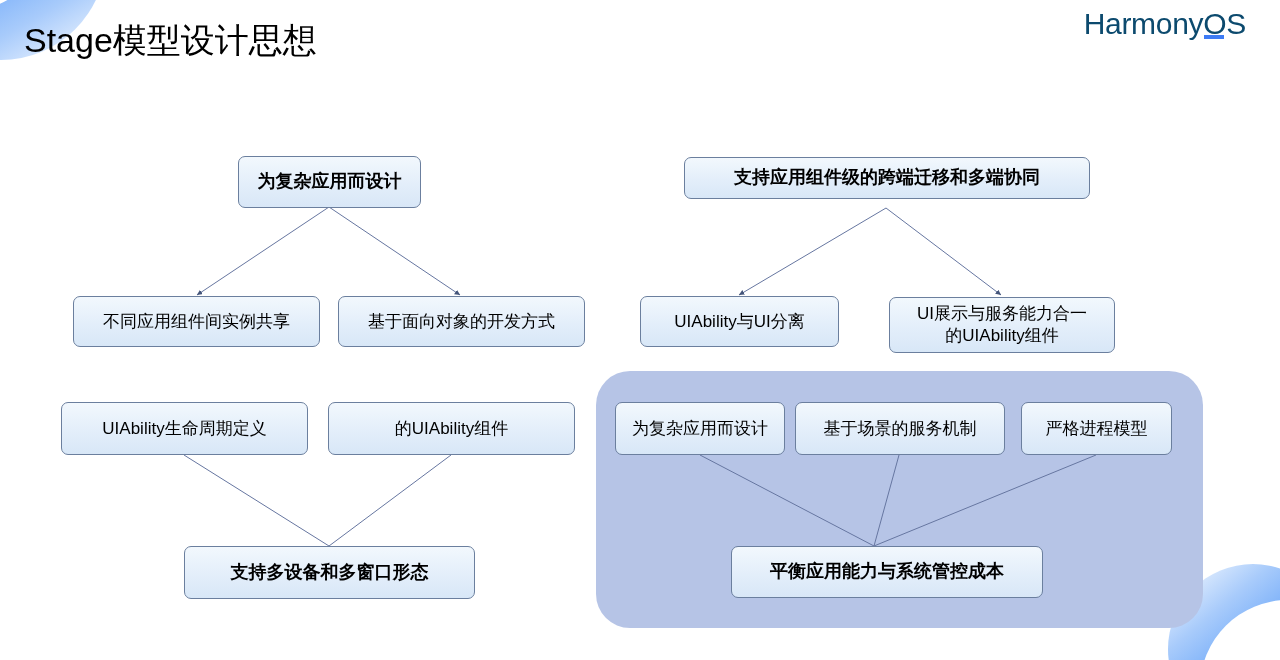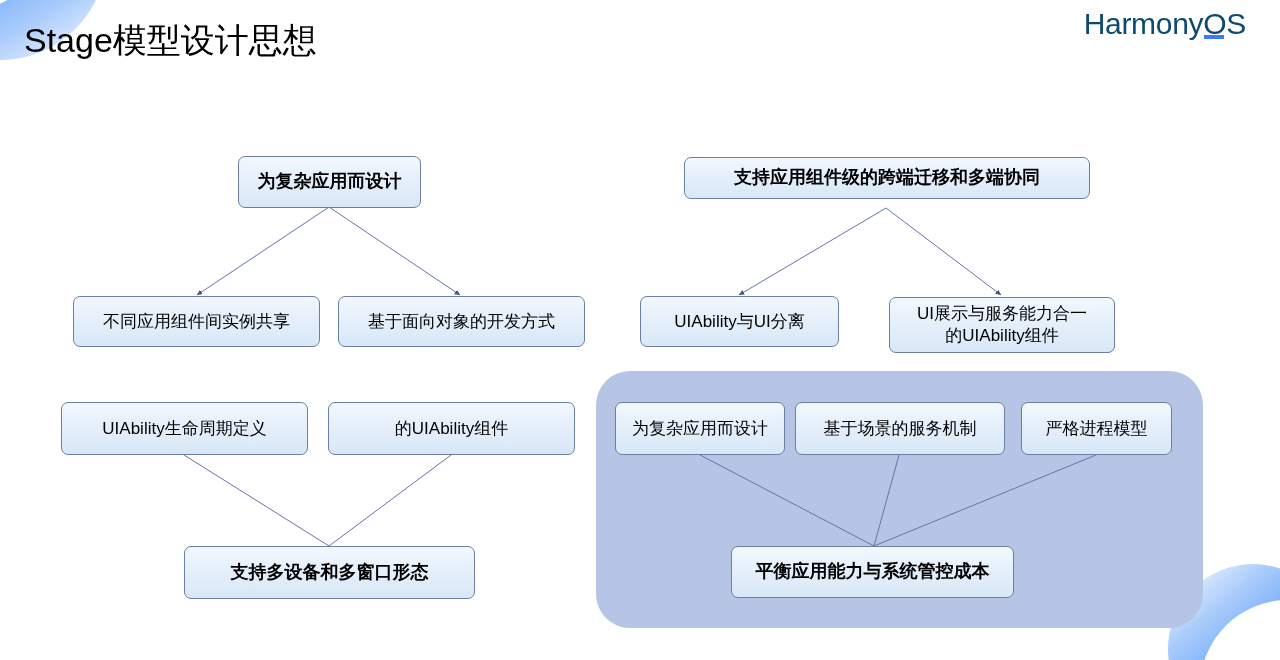--- a/index.html
+++ b/index.html
@@ -202,15 +202,15 @@
       <span>的UIAbility组件</span>
     </span>
   </div>
 
   <div class="node" style="left:615px; top:402px; width:170px; height:53px;">为复杂应用而设计</div>
 
   <div class="node" style="left:795px; top:402px; width:210px; height:53px;">基于场景的服务机制</div>
 
   <div class="node" style="left:1021px; top:402px; width:151px; height:53px;">严格进程模型</div>
 
-  <div class="node bold lg" style="left:731px; top:546px; width:283px; height:52px;">平衡应用能力与系统管控成本</div>
+  <div class="node bold lg" style="left:731px; top:546px; width:312px; height:52px;">平衡应用能力与系统管控成本</div>
 
 </div>
 
 </body></html>

